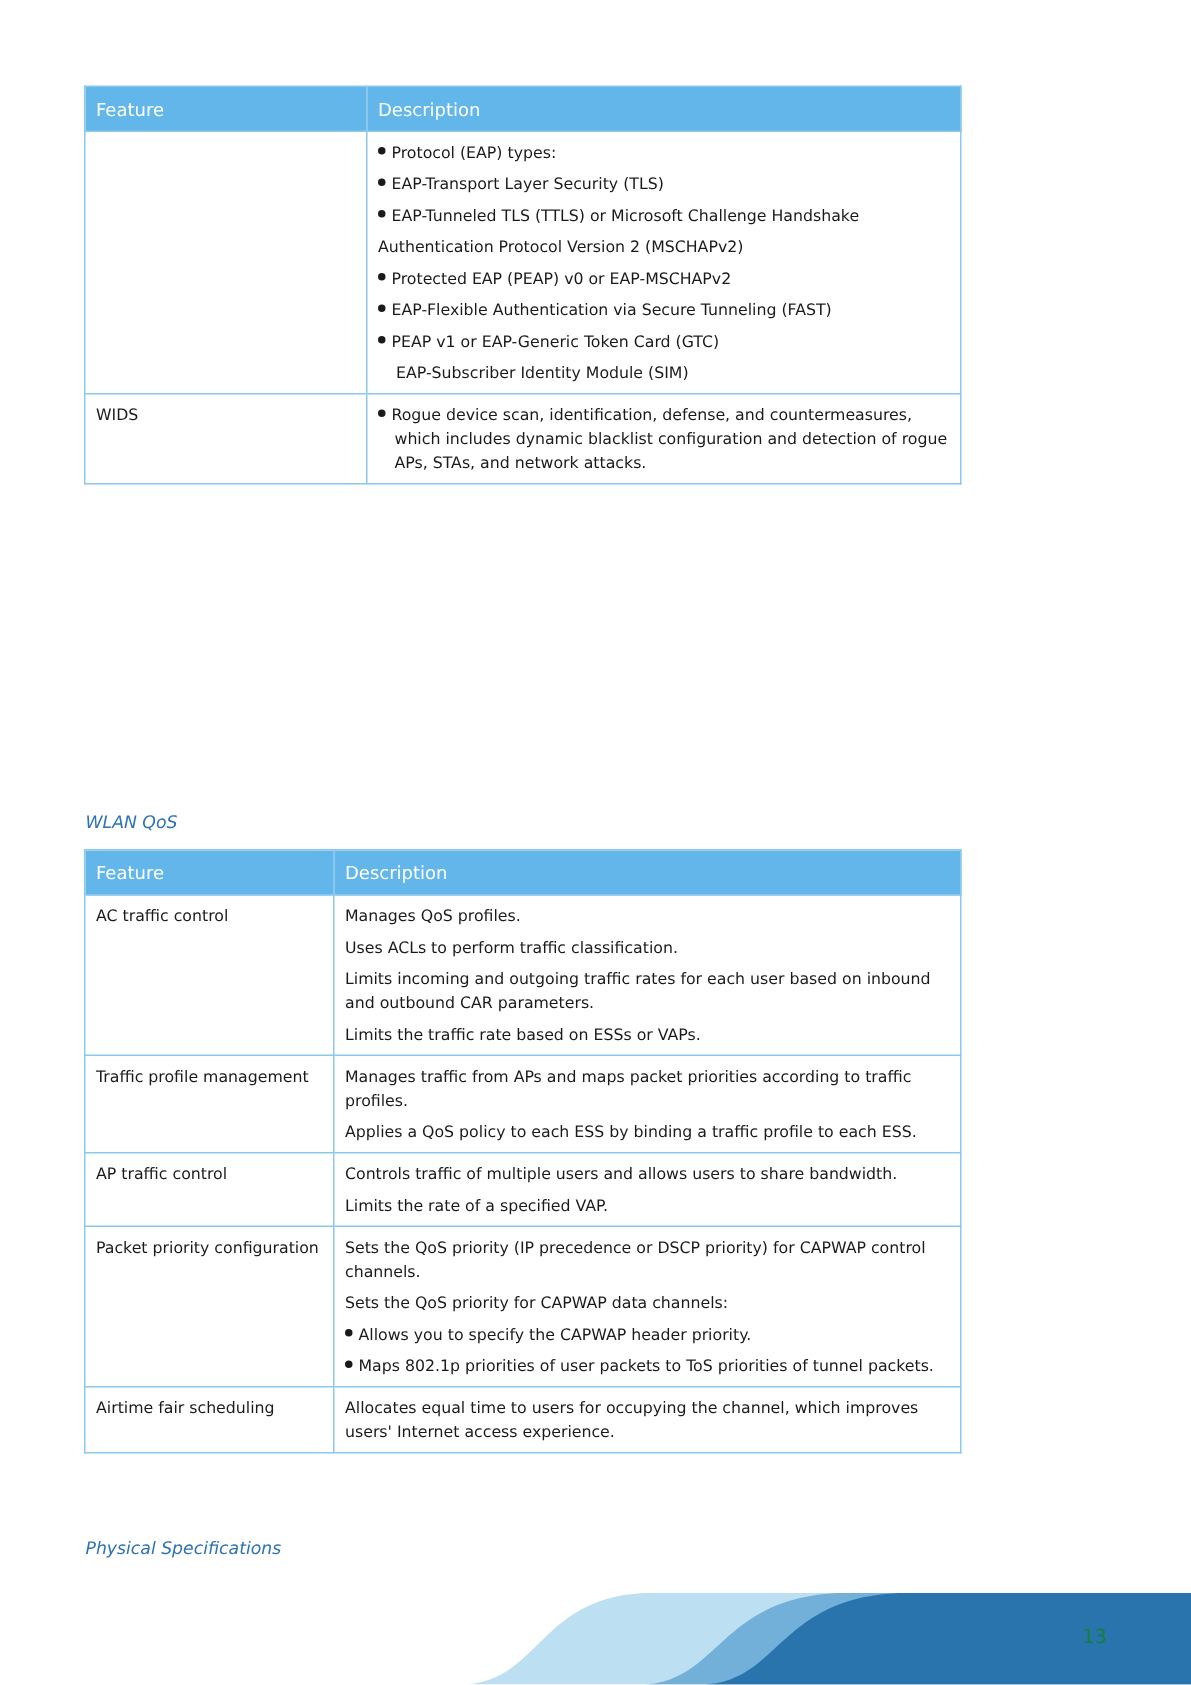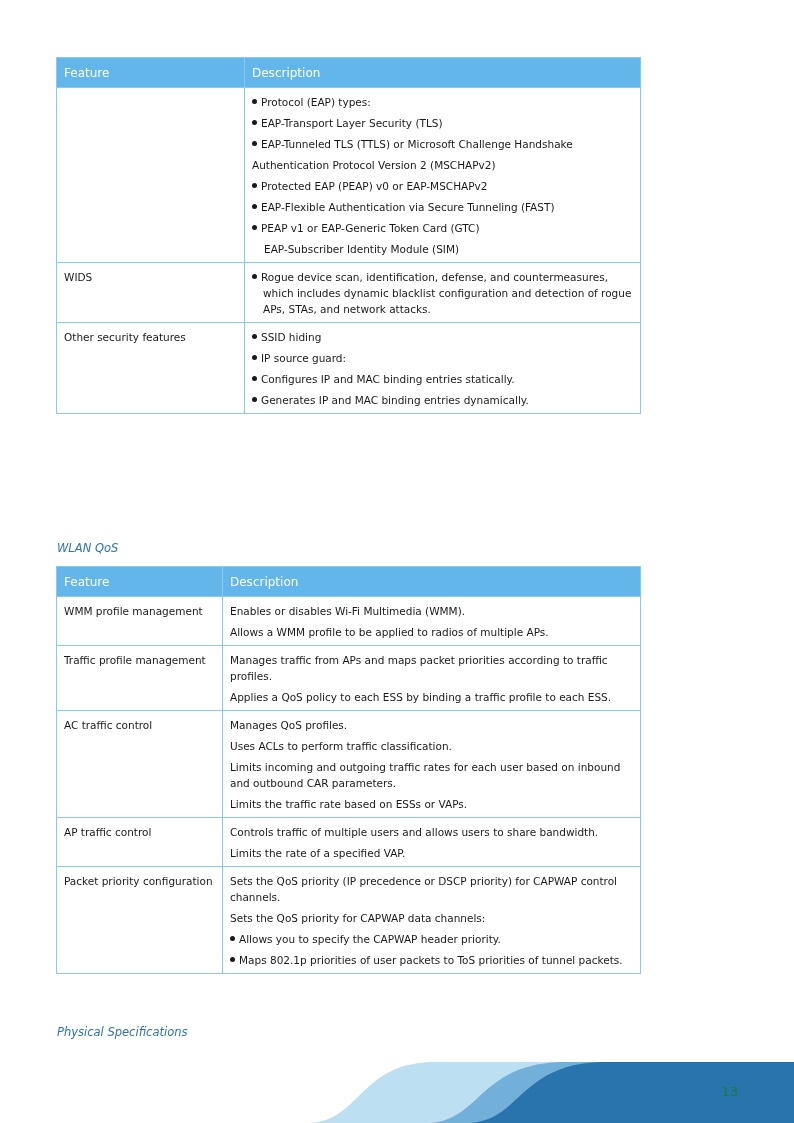--- a/index.html
+++ b/index.html
@@ -73,85 +73,75 @@
           <span class="line b wrap">PEAP v1 or EAP-Generic Token Card (GTC)</span>
           <span class="line ind">EAP-Subscriber Identity Module (SIM)</span>
         </td>
       </tr>
       <tr>
         <td>WIDS</td>
         <td>
           <span class="line b wrap">Rogue device scan, identification, defense, and countermeasures, which includes dynamic blacklist configuration and detection of rogue APs, STAs, and network attacks.</span>
         </td>
       </tr>
-      <tr>
-        <td>Other security features</td>
-        <td>
-          <span class="line b wrap">SSID hiding</span>
-          <span class="line b wrap">IP source guard:</span>
-          <span class="line b wrap">Configures IP and MAC binding entries statically.</span>
-          <span class="line b wrap">Generates IP and MAC binding entries dynamically.</span>
-        </td>
-      </tr>
     </tbody>
 </table>
 
 <div class="section-title" style="top:541px;text-align:center;">WLAN QoS</div>
 
 <table id="t2">
   <colgroup>
       <col class="c1">
       <col>
     </colgroup>
   <thead>
     <tr>
       <th>Feature</th>
       <th>Description</th>
     </tr>
   </thead>
   <tbody id="t2-body">
       <tr>
-        <td>WMM profile management</td>
+        <td>AC traffic control</td>
         <td>
-          <span class="line">Enables or disables Wi-Fi Multimedia (WMM).</span>
-          <span class="line">Allows a WMM profile to be applied to radios of multiple APs.</span>
+          <span class="line">Manages QoS profiles.</span>
+          <span class="line">Uses ACLs to perform traffic classification.</span>
+          <span class="line">Limits incoming and outgoing traffic rates for each user based on inbound and outbound CAR parameters.</span>
+          <span class="line">Limits the traffic rate based on ESSs or VAPs.</span>
         </td>
       </tr>
       <tr>
         <td>Traffic profile management</td>
         <td>
           <span class="line">Manages traffic from APs and maps packet priorities according to traffic profiles.</span>
           <span class="line">Applies a QoS policy to each ESS by binding a traffic profile to each ESS.</span>
-        </td>
-      </tr>
-      <tr>
-        <td>AC traffic control</td>
-        <td>
-          <span class="line">Manages QoS profiles.</span>
-          <span class="line">Uses ACLs to perform traffic classification.</span>
-          <span class="line">Limits incoming and outgoing traffic rates for each user based on inbound and outbound CAR parameters.</span>
-          <span class="line">Limits the traffic rate based on ESSs or VAPs.</span>
         </td>
       </tr>
       <tr>
         <td>AP traffic control</td>
         <td>
           <span class="line">Controls traffic of multiple users and allows users to share bandwidth.</span>
           <span class="line">Limits the rate of a specified VAP.</span>
         </td>
       </tr>
       <tr>
         <td>Packet priority configuration</td>
         <td>
           <span class="line">Sets the QoS priority (IP precedence or DSCP priority) for CAPWAP control channels.</span>
           <span class="line">Sets the QoS priority for CAPWAP data channels:</span>
           <span class="line b wrap">Allows you to specify the CAPWAP header priority.</span>
           <span class="line b wrap">Maps 802.1p priorities of user packets to ToS priorities of tunnel packets.</span>
         </td>
       </tr>
+      <tr>
+        <td>Airtime fair scheduling</td>
+        <td>
+          <span class="line">Allocates equal time to users for occupying the channel, which improves users' Internet access experience.</span>
+        </td>
+      </tr>
     </tbody>
 </table>
 
 <div class="section-title" style="top:1025px;">Physical Specifications</div>
 
 <svg id="footer" viewBox="0 0 794 63" preserveAspectRatio="none">
   <path d="M310 63 C 360 60, 360 5, 430 2 L 794 2 L 794 63 Z" fill="#bcdff1"></path>
   <path d="M430 63 C 480 60, 480 5, 560 2 L 794 2 L 794 63 Z" fill="#72b0d9"></path>
   <path d="M470 63 C 520 60, 520 5, 600 2 L 794 2 L 794 63 Z" fill="#2a74ad"></path>
 </svg>

